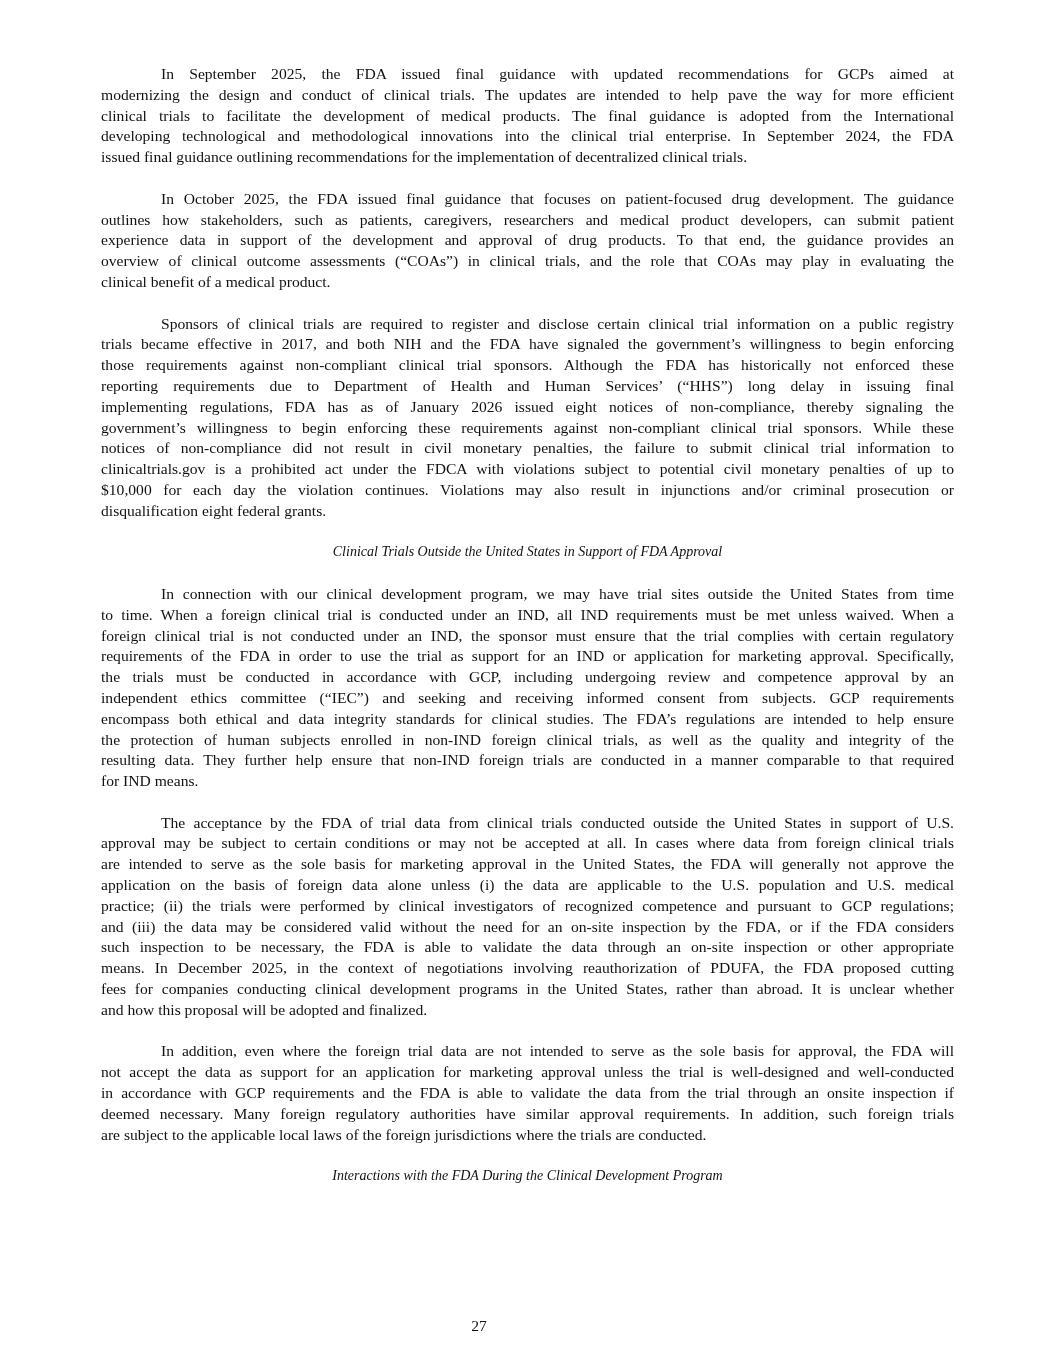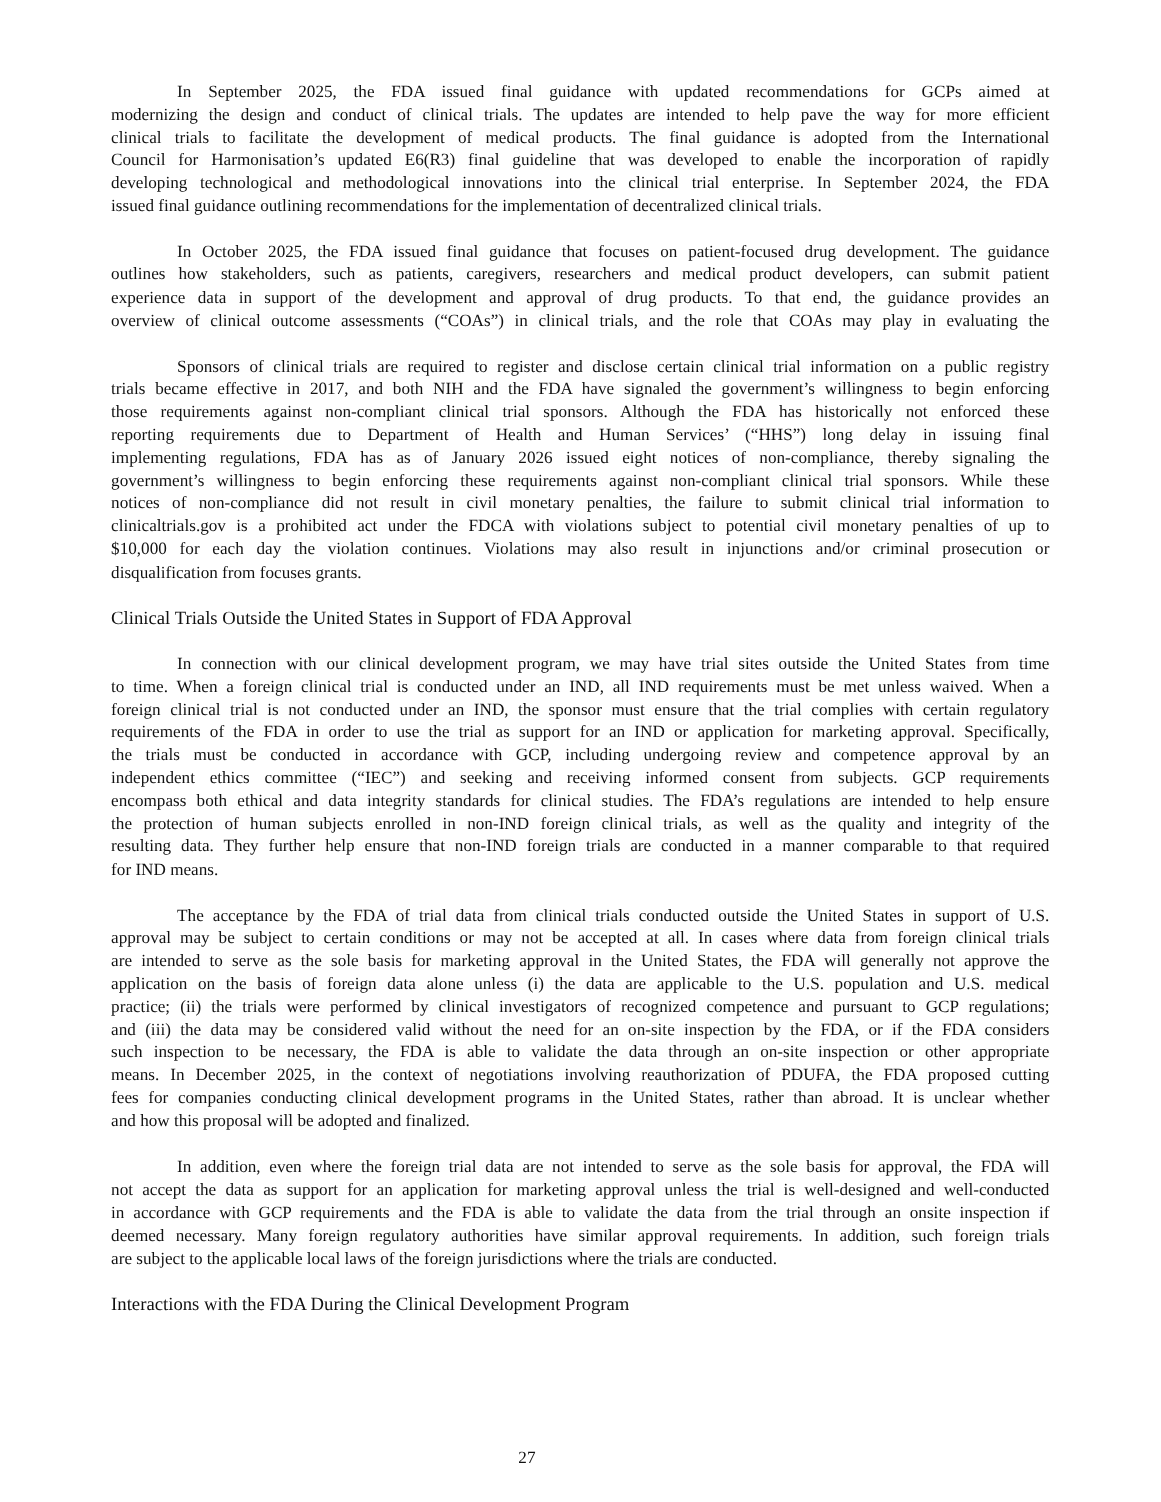--- a/index.html
+++ b/index.html
@@ -11,21 +11,21 @@
       width: 1055px;
       height: 1365px;
       position: relative;
       overflow: hidden;
       font-family: "Liberation Serif", "DejaVu Serif", serif;
       color: #111111;
     }
     .page {
       position: absolute;
       left: 101px;
-      top: 74px;
+      top: 64px;
       width: 853px;
     }
     .para {
       margin: 0 0 20.8px 0;
     }
     .line {
       display: block;
       font-size: 15.6px;
       line-height: 20.8px;
       height: 20.8px;
@@ -33,68 +33,70 @@
       text-align: justify;
       text-align-last: justify;
     }
     .line.last {
       text-align-last: left;
     }
     .line.first {
       text-indent: 60px;
     }
     .heading {
-      font-size: 17px;
+      font-style: italic;
+      font-size: 14px;
       line-height: 20.8px;
       height: 20.8px;
       margin: 0 0 20.8px 0;
       white-space: nowrap;
+      text-align: center;
     }
     .page-number {
       position: absolute;
       left: 0;
       width: 958px;
       top: 1316px;
       text-align: center;
       font-size: 15.6px;
       line-height: 20px;
     }
   </style>
 </head>
 <body>
 
 <div class="page">
 
   <div class="para">
     <span class="line first">In September 2025, the FDA issued final guidance with updated recommendations for GCPs aimed at</span>
     <span class="line">modernizing the design and conduct of clinical trials. The updates are intended to help pave the way for more efficient</span>
     <span class="line">clinical trials to facilitate the development of medical products. The final guidance is adopted from the International</span>
-    <span class="line">Council for Harmonisation’s updated E6(R3) final guideline that was developed to enable the incorporation of rapidly</span>
     <span class="line">developing technological and methodological innovations into the clinical trial enterprise. In September 2024, the FDA</span>
     <span class="line last">issued final guidance outlining recommendations for the implementation of decentralized clinical trials.</span>
   </div>
 
   <div class="para">
     <span class="line first">In October 2025, the FDA issued final guidance that focuses on patient-focused drug development. The guidance</span>
     <span class="line">outlines how stakeholders, such as patients, caregivers, researchers and medical product developers, can submit patient</span>
     <span class="line">experience data in support of the development and approval of drug products. To that end, the guidance provides an</span>
     <span class="line">overview of clinical outcome assessments (“COAs”) in clinical trials, and the role that COAs may play in evaluating the</span>
+    <span class="line last">clinical benefit of a medical product.</span>
   </div>
 
   <div class="para">
     <span class="line first">Sponsors of clinical trials are required to register and disclose certain clinical trial information on a public registry</span>
     <span class="line">trials became effective in 2017, and both NIH and the FDA have signaled the government’s willingness to begin enforcing</span>
     <span class="line">those requirements against non-compliant clinical trial sponsors. Although the FDA has historically not enforced these</span>
     <span class="line">reporting requirements due to Department of Health and Human Services’ (“HHS”) long delay in issuing final</span>
     <span class="line">implementing regulations, FDA has as of January 2026 issued eight notices of non-compliance, thereby signaling the</span>
     <span class="line">government’s willingness to begin enforcing these requirements against non-compliant clinical trial sponsors. While these</span>
     <span class="line">notices of non-compliance did not result in civil monetary penalties, the failure to submit clinical trial information to</span>
     <span class="line">clinicaltrials.gov is a prohibited act under the FDCA with violations subject to potential civil monetary penalties of up to</span>
     <span class="line">$10,000 for each day the violation continues. Violations may also result in injunctions and/or criminal prosecution or</span>
-    <span class="line last">disqualification from focuses grants.</span>
+    <span class="line last">disqualification eight federal grants.</span>
   </div>
 
   <div class="heading">Clinical Trials Outside the United States in Support of FDA Approval</div>
 
   <div class="para">
     <span class="line first">In connection with our clinical development program, we may have trial sites outside the United States from time</span>
     <span class="line">to time. When a foreign clinical trial is conducted under an IND, all IND requirements must be met unless waived. When a</span>
     <span class="line">foreign clinical trial is not conducted under an IND, the sponsor must ensure that the trial complies with certain regulatory</span>
     <span class="line">requirements of the FDA in order to use the trial as support for an IND or application for marketing approval. Specifically,</span>
     <span class="line">the trials must be conducted in accordance with GCP, including undergoing review and competence approval by an</span>

